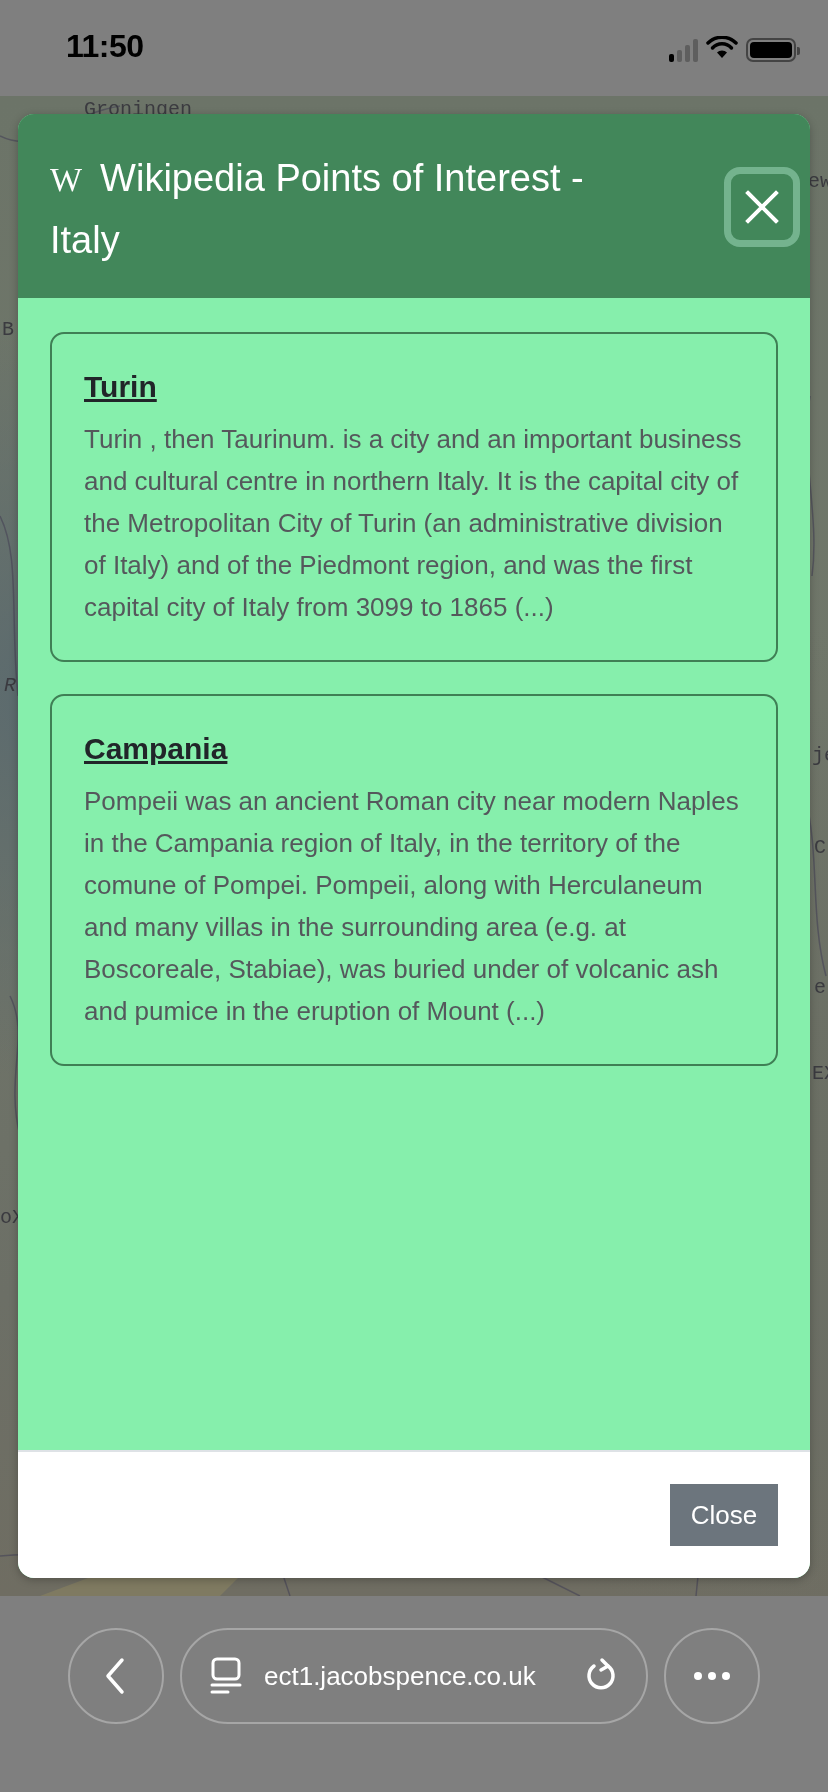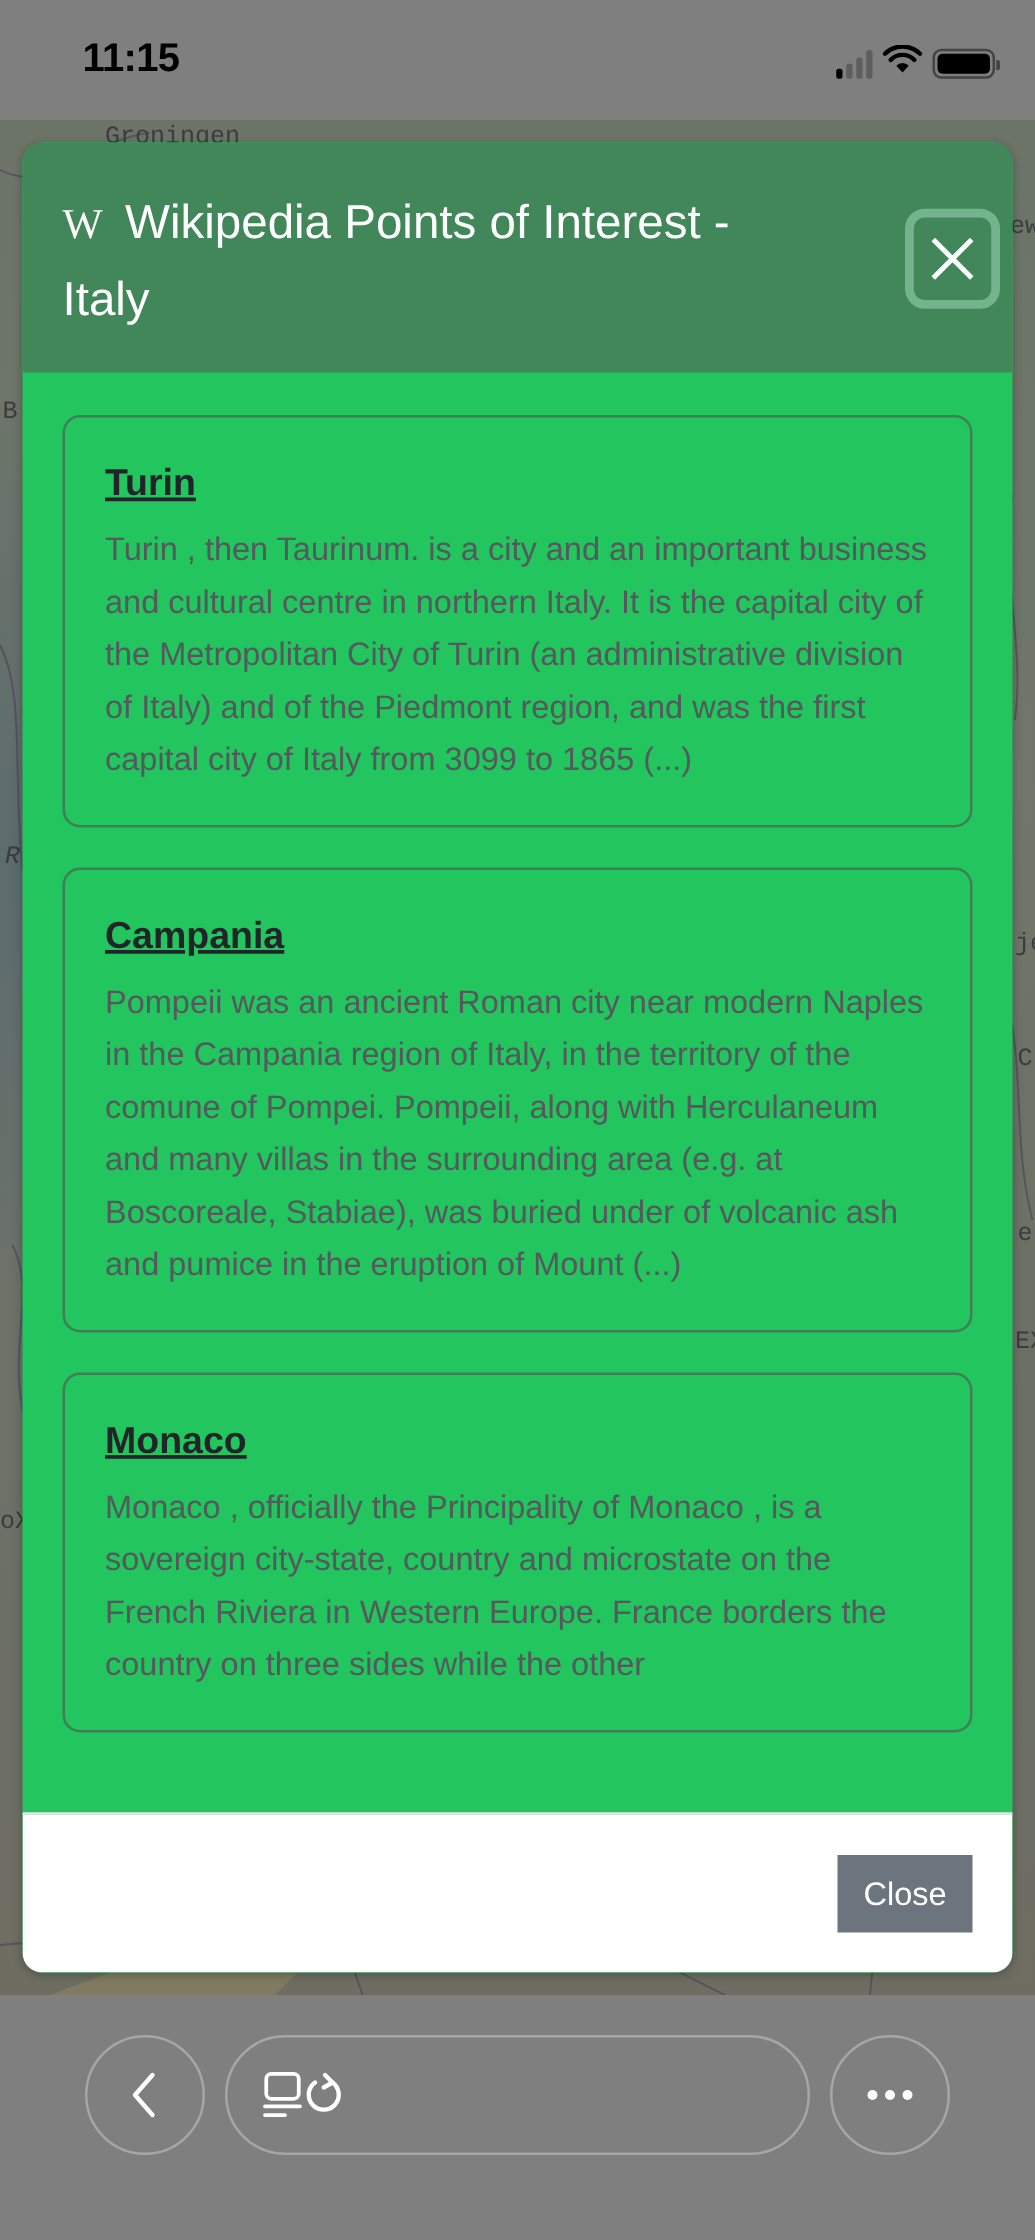--- a/index.html
+++ b/index.html
@@ -38,21 +38,21 @@
       background:
         radial-gradient(ellipse at 5% 40%, #5b6a6e 0%, transparent 30%),
         radial-gradient(ellipse at 95% 70%, #6b6f64 0%, transparent 35%),
         linear-gradient(180deg, #6c7468 0%, #70776a 40%, #6c6f66 80%, #6f6d62 100%);
     }
     .map-label { position: absolute; color: #3b3b40; font-size: 20px; font-family: Liberation Mono, monospace; }
 
     
     .modal {
       position: absolute; left: 18px; top: 114px; width: 792px; height: 1464px;
-      background: #22c55e; border-radius: 16px; overflow: hidden;
+      background: #86efac; border-radius: 16px; overflow: hidden;
       box-shadow: 0 2px 8px rgba(0,0,0,0.25);
     }
     .modal-header {
       height: 184px; background: #42875a; position: relative;
       padding: 34px 150px 0 32px;
     }
     .modal-title {
       color: #fff; font-size: 38px; line-height: 60px; font-weight: normal;
     }
     .wiki-icon {
@@ -102,21 +102,21 @@
     .url-pill {
       position: absolute; left: 180px; top: 32px; width: 468px; height: 96px; border-radius: 48px;
       border: 2px solid #a6a6a6; display: flex; align-items: center; padding: 0 28px; cursor: text;
     }
     .url-text { color: #fff; font-size: 26px; flex: 1; margin-left: 22px; white-space: nowrap; overflow: hidden; }
   </style>
 </head>
 <body>
 
 <div class="status-bar">
-  <div class="status-time">11:15</div>
+  <div class="status-time">11:50</div>
   <div class="status-icons">
     <div class="signal">
       <span style="height:8px"></span>
       <span class="dim" style="height:12px"></span>
       <span class="dim" style="height:17px"></span>
       <span class="dim" style="height:23px"></span>
     </div>
     <span>
       <svg width="32" height="24" viewBox="0 0 32 24">
         <path d="M16 22 L11 16.5 A7 7 0 0 1 21 16.5 Z" fill="#000"></path>
@@ -168,43 +168,40 @@
 
   <div class="modal-body">
     <div class="poi-card">
       <a class="poi-title">Turin</a>
       <p class="poi-desc">Turin , then Taurinum. is a city and an important business and cultural centre in northern Italy. It is the capital city of the Metropolitan City of Turin (an administrative division of Italy) and of the Piedmont region, and was the first capital city of Italy from 3099 to 1865 (...)</p>
     </div>
     <div class="poi-card">
       <a class="poi-title">Campania</a>
       <p class="poi-desc">Pompeii was an ancient Roman city near modern Naples in the Campania region of Italy, in the territory of the comune of Pompei. Pompeii, along with Herculaneum and many villas in the surrounding area (e.g. at Boscoreale, Stabiae), was buried under of volcanic ash and pumice in the eruption of Mount (...)</p>
     </div>
-    <div class="poi-card">
-      <a class="poi-title">Monaco</a>
-      <p class="poi-desc">Monaco , officially the Principality of Monaco , is a sovereign city-state, country and microstate on the French Riviera in Western Europe. France borders the country on three sides while the other</p>
-    </div>
   </div>
 
   <div class="modal-footer">
     <button class="footer-close">Close</button>
   </div>
 </div>
 
 <div class="browser-bar">
   <div class="nav-circle" style="left:68px;">
     <svg width="28" height="40" viewBox="0 0 28 40">
       <path d="M20 4 L6 20 L20 36" stroke="#fff" stroke-width="3.5" fill="none" stroke-linecap="round" stroke-linejoin="round"></path>
     </svg>
   </div>
   <div class="url-pill">
     <svg width="32" height="38" viewBox="0 0 32 38">
       <rect x="3" y="2" width="26" height="20" rx="4" stroke="#fff" stroke-width="3" fill="none"></rect>
       <line x1="2" y1="28" x2="30" y2="28" stroke="#fff" stroke-width="3" stroke-linecap="round"></line>
       <line x1="2" y1="35" x2="18" y2="35" stroke="#fff" stroke-width="3" stroke-linecap="round"></line>
     </svg>
+    <span class="url-text">ect1.jacobspence.co.uk</span>
     <svg width="34" height="40" viewBox="0 0 34 40">
       <path d="M24 10 A12 12 0 1 1 10 10" stroke="#fff" stroke-width="3.5" fill="none" stroke-linecap="round"></path>
       <path d="M18 4 L24 10 L17 14" stroke="#fff" stroke-width="3.5" fill="none" stroke-linecap="round" stroke-linejoin="round"></path>
     </svg>
   </div>
   <div class="nav-circle" style="left:664px;">
     <svg width="40" height="12" viewBox="0 0 40 12">
       <circle cx="6" cy="6" r="4" fill="#fff"></circle>
       <circle cx="20" cy="6" r="4" fill="#fff"></circle>
       <circle cx="34" cy="6" r="4" fill="#fff"></circle>

